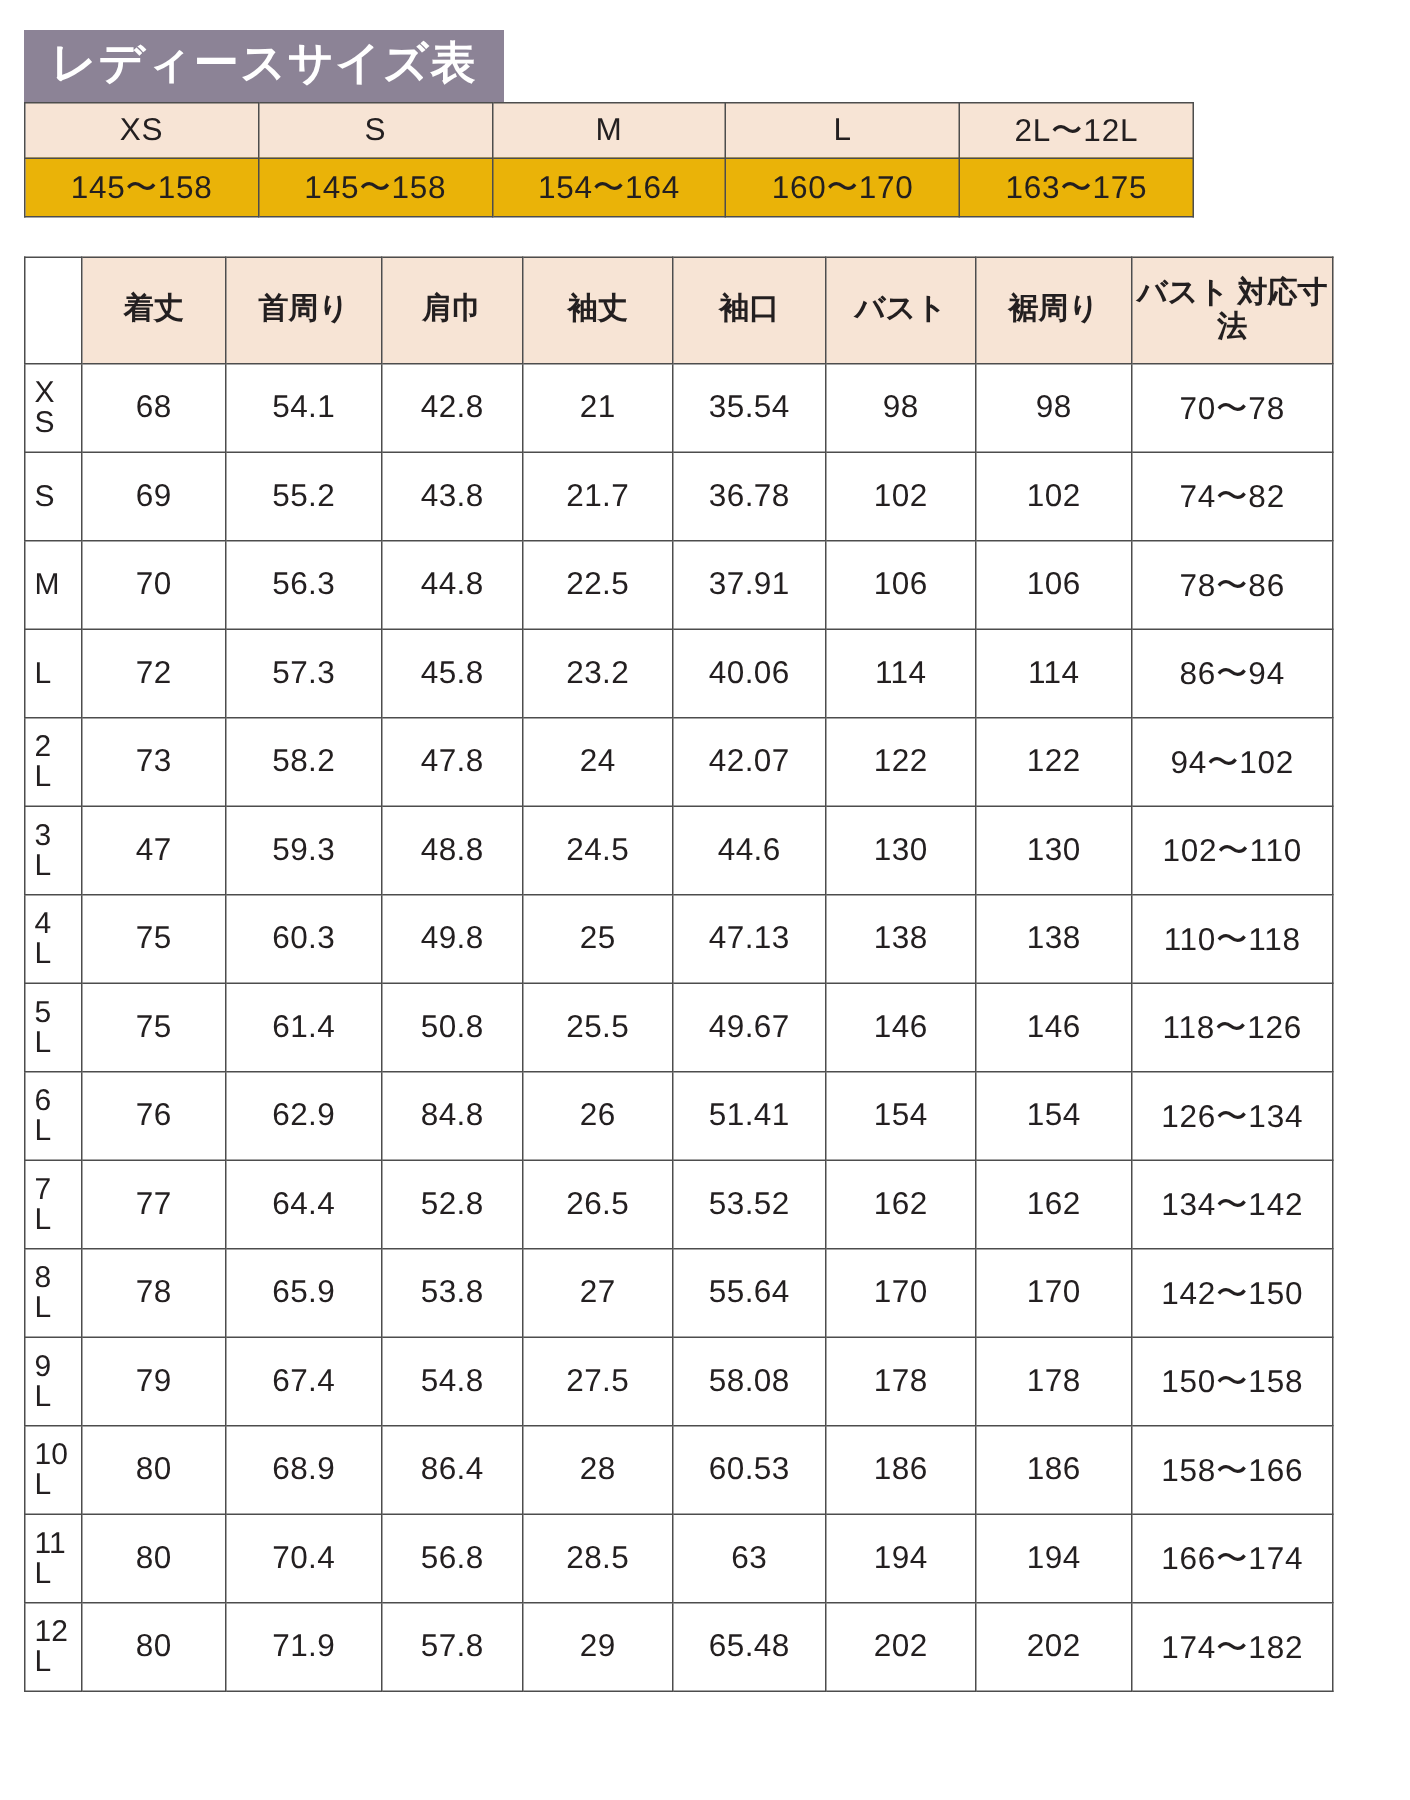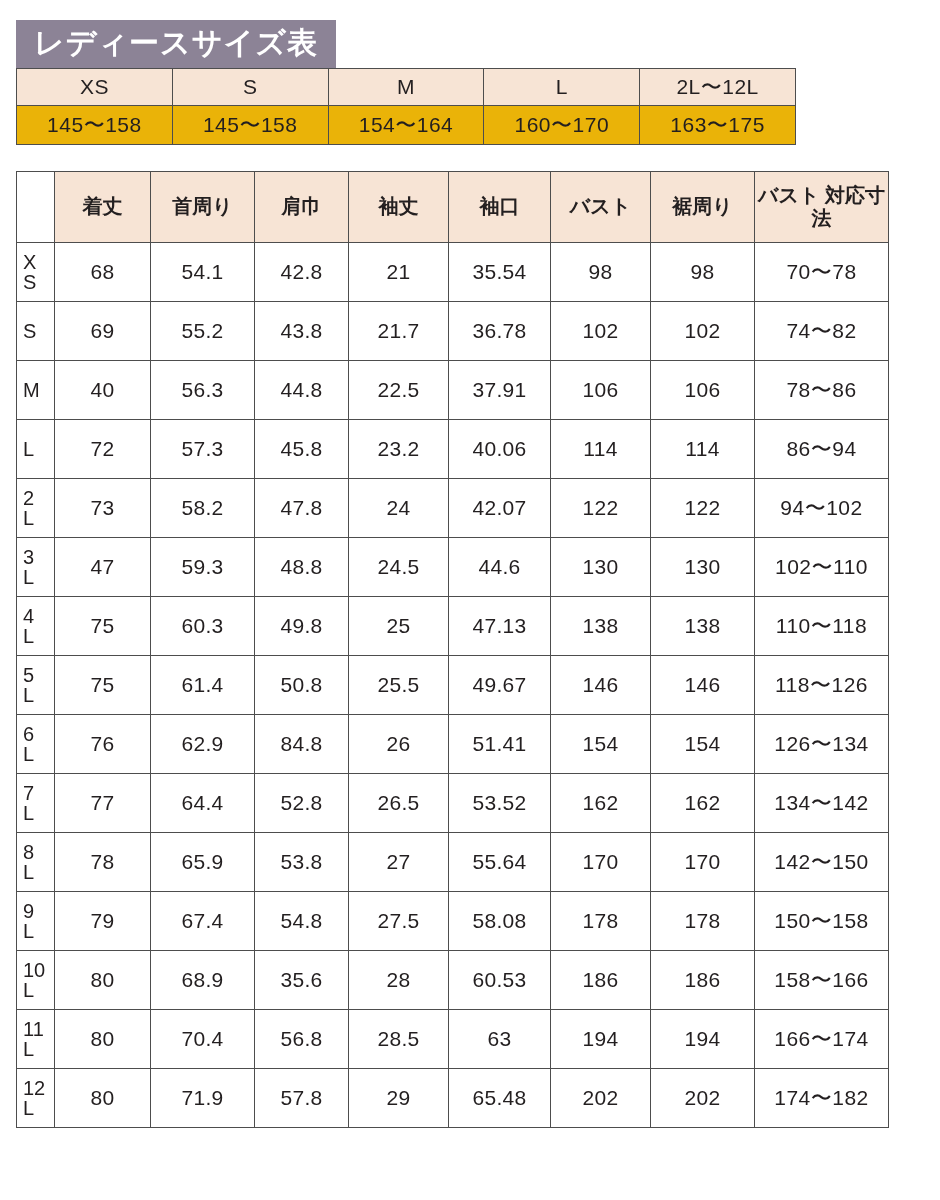--- a/index.html
+++ b/index.html
@@ -218,21 +218,21 @@
           <td>21.7</td>
           <td>36.78</td>
           <td>102</td>
           <td>102</td>
           <td class="bust-range">74〜82</td>
         </tr>
         <tr>
           <th class="rowhead">
             <span class="stack">M</span>
           </th>
-          <td>40</td>
+          <td>70</td>
           <td>56.3</td>
           <td>44.8</td>
           <td>22.5</td>
           <td>37.91</td>
           <td>106</td>
           <td>106</td>
           <td class="bust-range">78〜86</td>
         </tr>
         <tr>
           <th class="rowhead">
@@ -359,21 +359,21 @@
           <td>178</td>
           <td class="bust-range">150〜158</td>
         </tr>
         <tr>
           <th class="rowhead">
             <span class="stack">10</span>
             <span class="stack">L</span>
           </th>
           <td>80</td>
           <td>68.9</td>
-          <td>35.6</td>
+          <td>86.4</td>
           <td>28</td>
           <td>60.53</td>
           <td>186</td>
           <td>186</td>
           <td class="bust-range">158〜166</td>
         </tr>
         <tr>
           <th class="rowhead">
             <span class="stack">11</span>
             <span class="stack">L</span>

